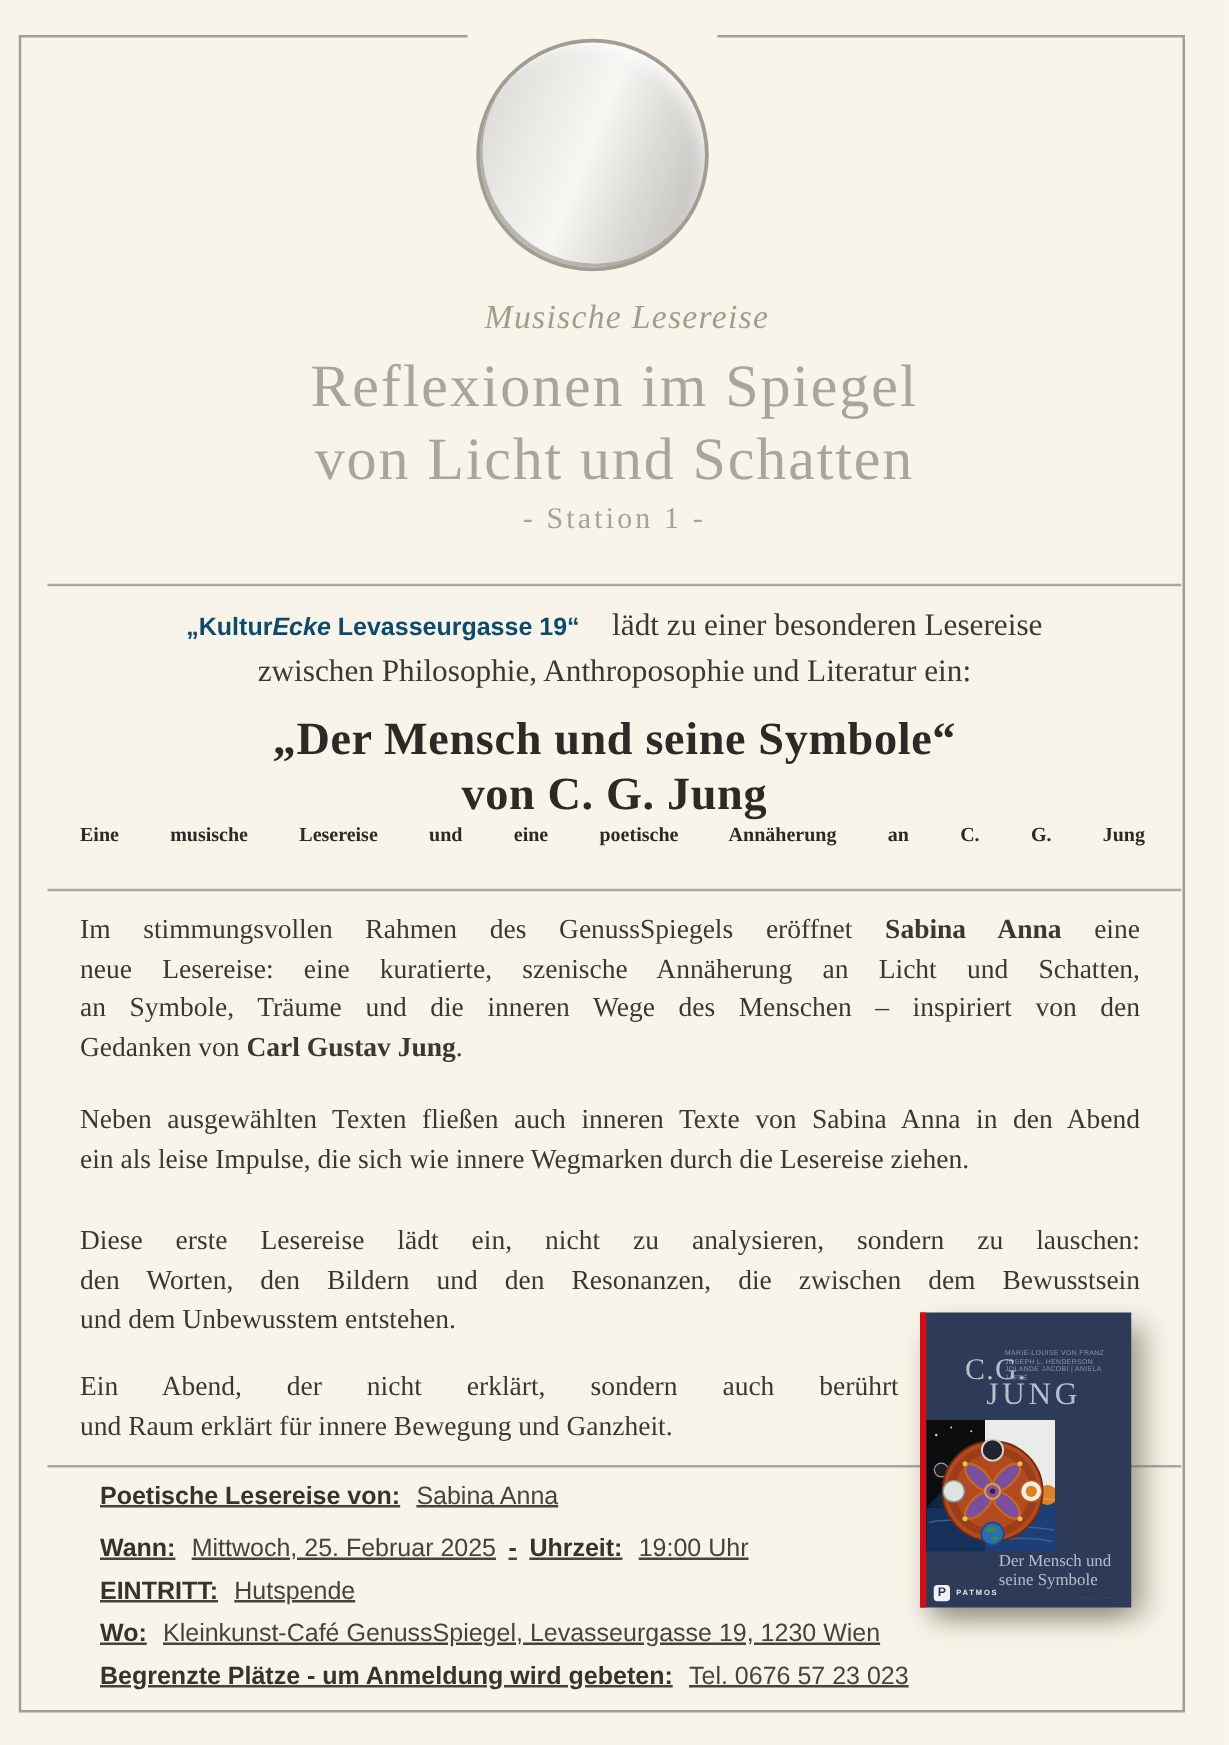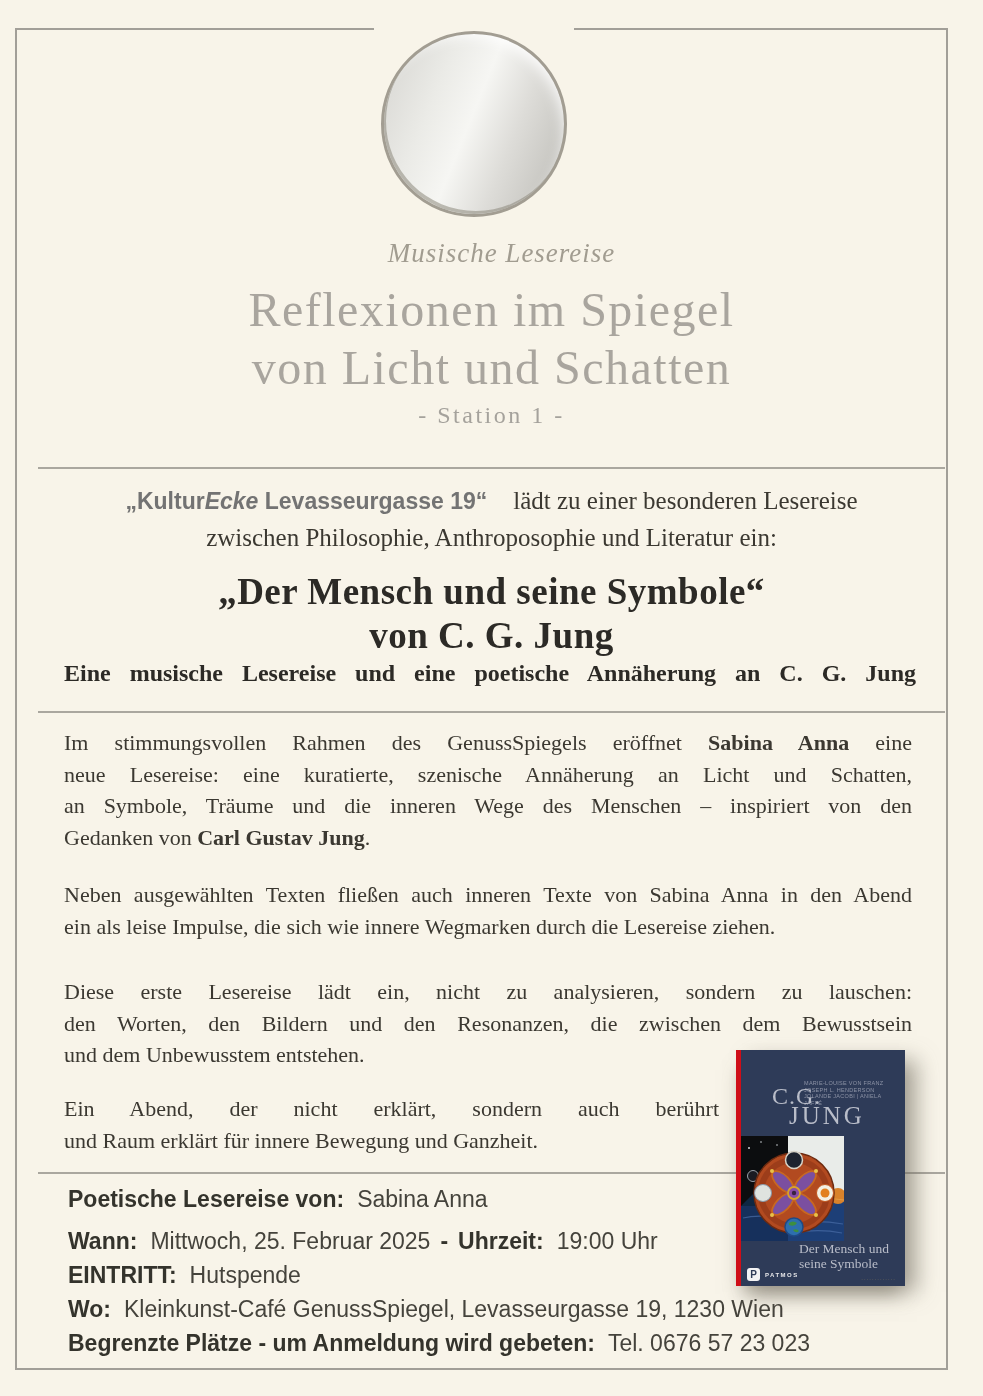--- a/index.html
+++ b/index.html
@@ -17,27 +17,27 @@
     background:linear-gradient(112deg,#d5d4d0 0%,#ebebe7 30%,#f6f6f3 48%,#dddcd8 68%,#c3c2bd 92%);
     box-shadow:inset 2px -3px 0 0 rgba(141,136,123,.55), inset -8px 10px 14px -8px rgba(255,255,255,.9);}
   .abs{position:absolute;left:0;right:0;text-align:center;z-index:2;}
   .eyebrow{top:238px;font-style:italic;font-size:27px;color:var(--eyebrow-gray);letter-spacing:1px;padding-left:20px;}
   .display{font-size:48px;color:var(--title-gray);letter-spacing:1.5px;line-height:1;}
   .display.l1{top:286px;} .display.l2{top:344px;}
   .station{top:402px;font-size:24px;color:#a5a29c;letter-spacing:2.5px;}
   .rule{position:absolute;left:38px;width:907px;height:1.5px;background:var(--rule);z-index:0;}
   .rule.r1{top:467px;} .rule.r2{top:711px;} .rule.r3{top:1172px;}
   .intro1{top:487px;font-size:25px;color:var(--text);}
-  .host{font-family:"Liberation Sans",sans-serif;font-weight:bold;font-size:23px;color:#737373;}
+  .host{font-family:"Liberation Sans",sans-serif;font-weight:bold;font-size:20px;color:#0c4a6e;}
   .host .it{font-style:italic;}
   .spacer{display:inline-block;width:26px;}
   .intro2{top:524px;font-size:25px;color:var(--text);}
   .headline{font-weight:bold;font-size:37px;color:#2c2a26;letter-spacing:.5px;}
   .headline.h1{top:570px;} .headline.h2{top:614px;}
-  .subtitle{position:absolute;left:64px;right:67px;top:660px;font-weight:bold;font-size:24px;color:#2c2a26;
+  .subtitle{position:absolute;left:64px;right:67px;top:660px;font-weight:bold;font-size:16px;color:#2c2a26;
     text-align:justify;text-align-last:justify;z-index:2;}
   .para{position:absolute;left:64px;width:848px;font-size:22px;line-height:31.5px;color:var(--text);
     text-align:justify;text-align-last:justify;z-index:2;}
   .para .b{font-weight:bold;}
   .para .ll{display:inline-block;}
   .p1{top:727px;} .p2{top:879px;} .p3{top:976px;} .p4{top:1093px;width:655px;}
   
   .book{position:absolute;left:736px;top:1050px;width:169px;height:236px;background:var(--book-navy);z-index:3;
     box-shadow:14px 8px 20px -2px rgba(115,110,96,.55), 0 14px 18px -6px rgba(115,110,96,.5);
     font-family:"Liberation Serif",serif;}
@@ -48,21 +48,21 @@
   .book .jung{position:absolute;left:10px;top:52px;font-size:25px;color:var(--book-silver);letter-spacing:3px;margin-left:43px;}
   .book .art{position:absolute;left:5px;top:86px;width:103px;height:105px;}
   .book .btitle{position:absolute;left:63px;top:191px;font-size:13.5px;line-height:15px;color:var(--book-silver);}
   .book .pub{position:absolute;left:11px;top:218px;display:flex;align-items:center;gap:5px;}
   .book .pub .pbox{width:13px;height:13px;background:#f2f2f4;border-radius:3px;color:var(--book-navy);
     font-family:"Liberation Sans",sans-serif;font-weight:bold;font-size:10px;line-height:13px;text-align:center;}
   .book .pub .pname{font-family:"Liberation Sans",sans-serif;font-weight:bold;font-size:6px;
     letter-spacing:1.5px;color:#e8e8ea;}
   .book .edition{position:absolute;right:9px;top:227px;font-size:5px;letter-spacing:1px;color:#8e7f5a;}
   
-  .row{position:absolute;left:68px;font-family:"Liberation Sans",sans-serif;font-size:23px;color:#45433c;z-index:2;}
+  .row{position:absolute;left:80px;font-family:"Liberation Sans",sans-serif;font-size:20px;color:#45433c;z-index:2;text-decoration:underline;}
   .row .lbl{font-weight:bold;color:var(--label-dark);margin-right:13px;}
   .row .lbl2{font-weight:bold;color:var(--label-dark);margin:0 10px;}
   .d1{top:1186px;} .d2{top:1228px;text-align:right;} .d3{top:1262px;} .d4{top:1296px;} .d5{top:1330px;}
 </style>
 </head>
 <body>
 
 <div class="page">
   <div class="frame"></div>
 

